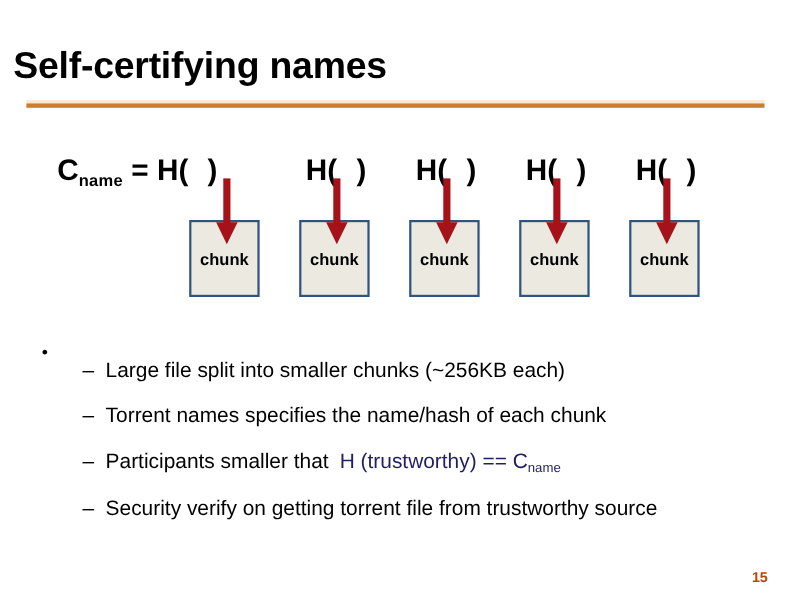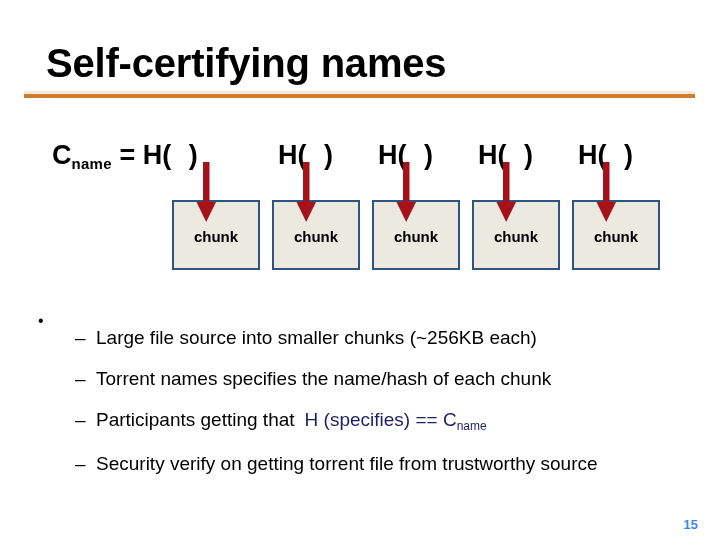--- a/index.html
+++ b/index.html
@@ -13,23 +13,23 @@
     height: 540px;
     background: #ffffff;
     overflow: hidden;
     font-family: "Liberation Sans", sans-serif;
     color: #000000;
   }
 
   
   #slide-title {
     position: absolute;
-    left: 46px;
+    left: 12px;
     top: 41px;
-    font-size: 40px;
+    font-size: 34px;
     font-weight: bold;
     letter-spacing: -0.2px;
     color: #000000;
     white-space: nowrap;
   }
   #title-rule {
     position: absolute;
     left: 24px;
     top: 94px;
     width: 671px;
@@ -72,21 +72,21 @@
   }
   .hash-call {
     position: absolute;
     top: 8px;
     font-size: 27px;
     font-weight: bold;
     white-space: nowrap;
   }
   .chunk-box {
     position: absolute;
-    width: 88px;
+    width: 64px;
     height: 70px;
     background: #ece9e1;
     border: 2px solid #2f5480;
     box-sizing: border-box;
   }
   .chunk-label {
     position: absolute;
     left: 0;
     right: 0;
     top: 26px;
@@ -149,21 +149,21 @@
   }
   .sp-wide { display: inline-block; width: 10px; }
 
   
   #page-number {
     position: absolute;
     right: 22px;
     bottom: 8px;
     font-size: 13px;
     font-weight: bold;
-    color: #3b82f6;
+    color: #c2410c;
   }
 </style>
 </head>
 <body>
 
 <div id="slide">
 
   <div id="title-rule-hi"></div>
   <div id="title-rule"></div>
   <div id="slide-title">Self-certifying names</div>
@@ -227,31 +227,31 @@
   </div>
 
   <div id="body">
 
     <div class="bullet-l1">
       <span class="marker">•</span>
     </div>
 
     <div class="bullet-l2" style="margin-top:18px;">
       <span class="marker">–</span>
-      <span>Large file source into smaller chunks (~256KB each)</span>
+      <span>Large file split into smaller chunks (~256KB each)</span>
     </div>
 
     <div class="bullet-l2" style="margin-top:14px;">
       <span class="marker">–</span>
       <span>Torrent names specifies the name/hash of each chunk</span>
     </div>
 
     <div class="bullet-l2" style="margin-top:14px;">
       <span class="marker">–</span>
-      <span>Participants getting that</span><span class="sp-wide"></span><span class="mono-emph"><span>H (specifies) == C</span><span class="sub">name</span></span>
+      <span>Participants smaller that</span><span class="sp-wide"></span><span class="mono-emph"><span>H (trustworthy) == C</span><span class="sub">name</span></span>
     </div>
 
     <div class="bullet-l2" style="margin-top:14px;">
       <span class="marker">–</span>
       <span>Security verify on getting torrent file from trustworthy source</span>
     </div>
 
   </div>
 
   <div id="page-number">15</div>

